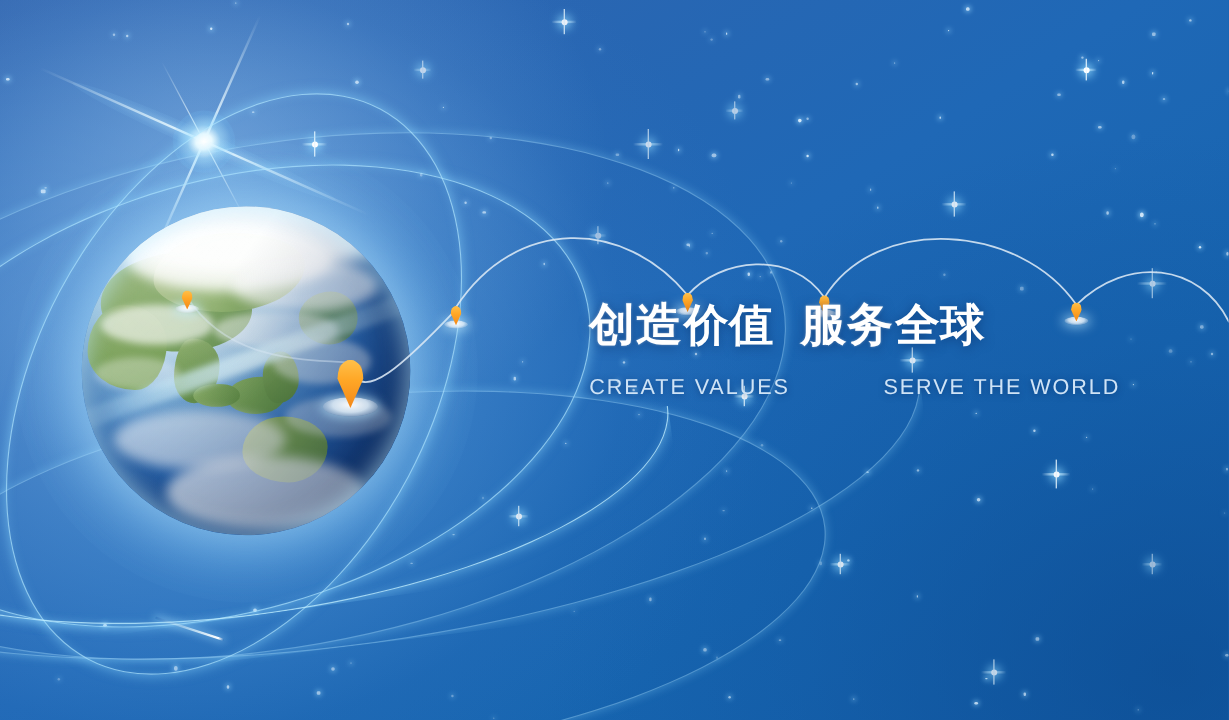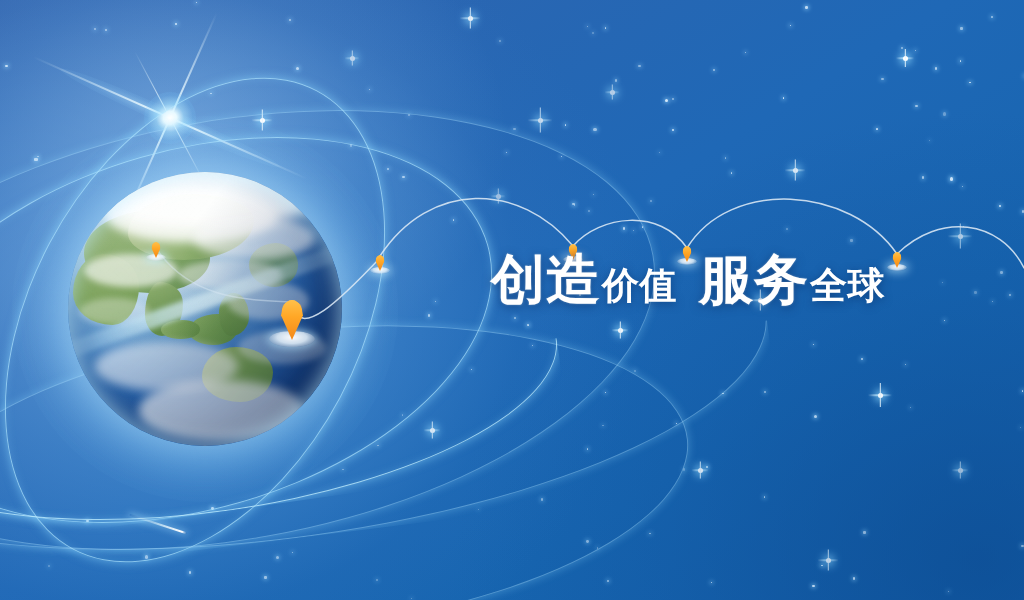--- a/index.html
+++ b/index.html
@@ -111,21 +111,21 @@
 
   
   .comet{ position:absolute; height:2.4px; border-radius:2px;
     background:linear-gradient(90deg, rgba(220,245,255,0) 0%, rgba(225,247,255,0.75) 55%, #ffffff 92%, rgba(255,255,255,0) 100%);
     box-shadow:0 0 7px 1px rgba(160,220,255,0.65); pointer-events:none; }
 
   
   #headline{ position:absolute; left:491px; top:252px; width:420px; }
   .line-cn{ white-space:nowrap; line-height:1; }
   .cn-big{
-    font-size:54px; font-weight:700; color:#ffffff; letter-spacing:1px;
+    font-size:38px; font-weight:700; color:#ffffff; letter-spacing:1px;
     text-shadow:0 2px 10px rgba(8,40,95,0.55), 0 0 2px rgba(255,255,255,0.5);
     vertical-align:baseline;
     text-align:center;
   }
   .cn-sm{
     font-size:37px; font-weight:700; color:#ffffff; letter-spacing:0.5px;
     text-shadow:0 2px 9px rgba(8,40,95,0.55);
     vertical-align:baseline; margin-left:1px;
   }
   .gap{ display:inline-block; width:22px; }
@@ -405,14 +405,17 @@
         <div class="drop" style="width:9px;height:16px;top:0px;"></div>
       </div>
     </div>
 
   <div id="headline">
     <div class="line-cn">
       <span class="cn-big">创造</span><span class="cn-sm">价值</span><span class="gap"></span><span class="cn-big">服务</span><span class="cn-sm">全球</span>
     </div>
   </div>
 
+  <div id="subline">
+    <span class="en">CREATE VALUES</span><span class="en second">SERVE THE WORLD</span>
+  </div>
 
 </div>
 
 </body></html>

